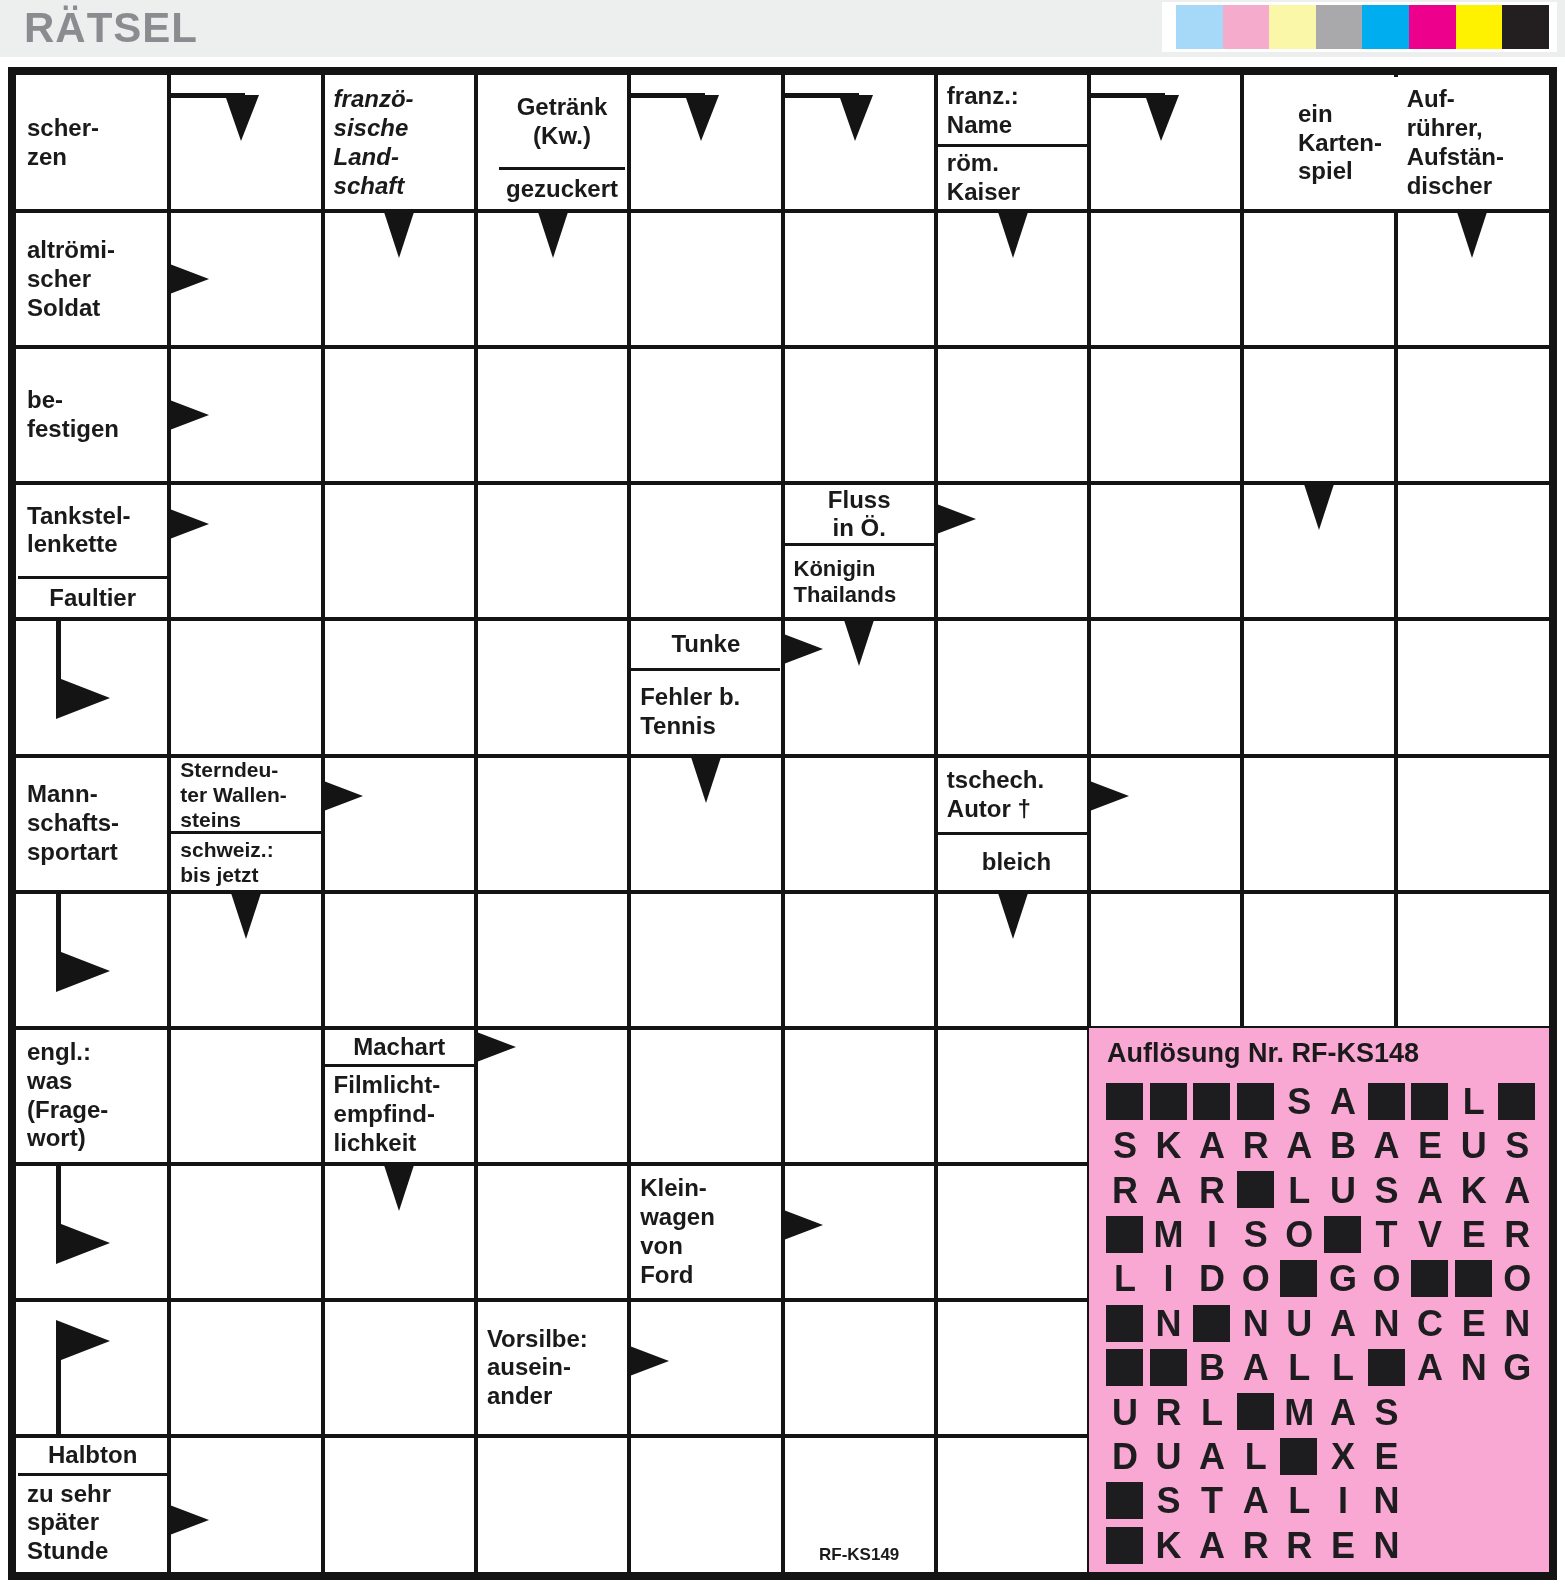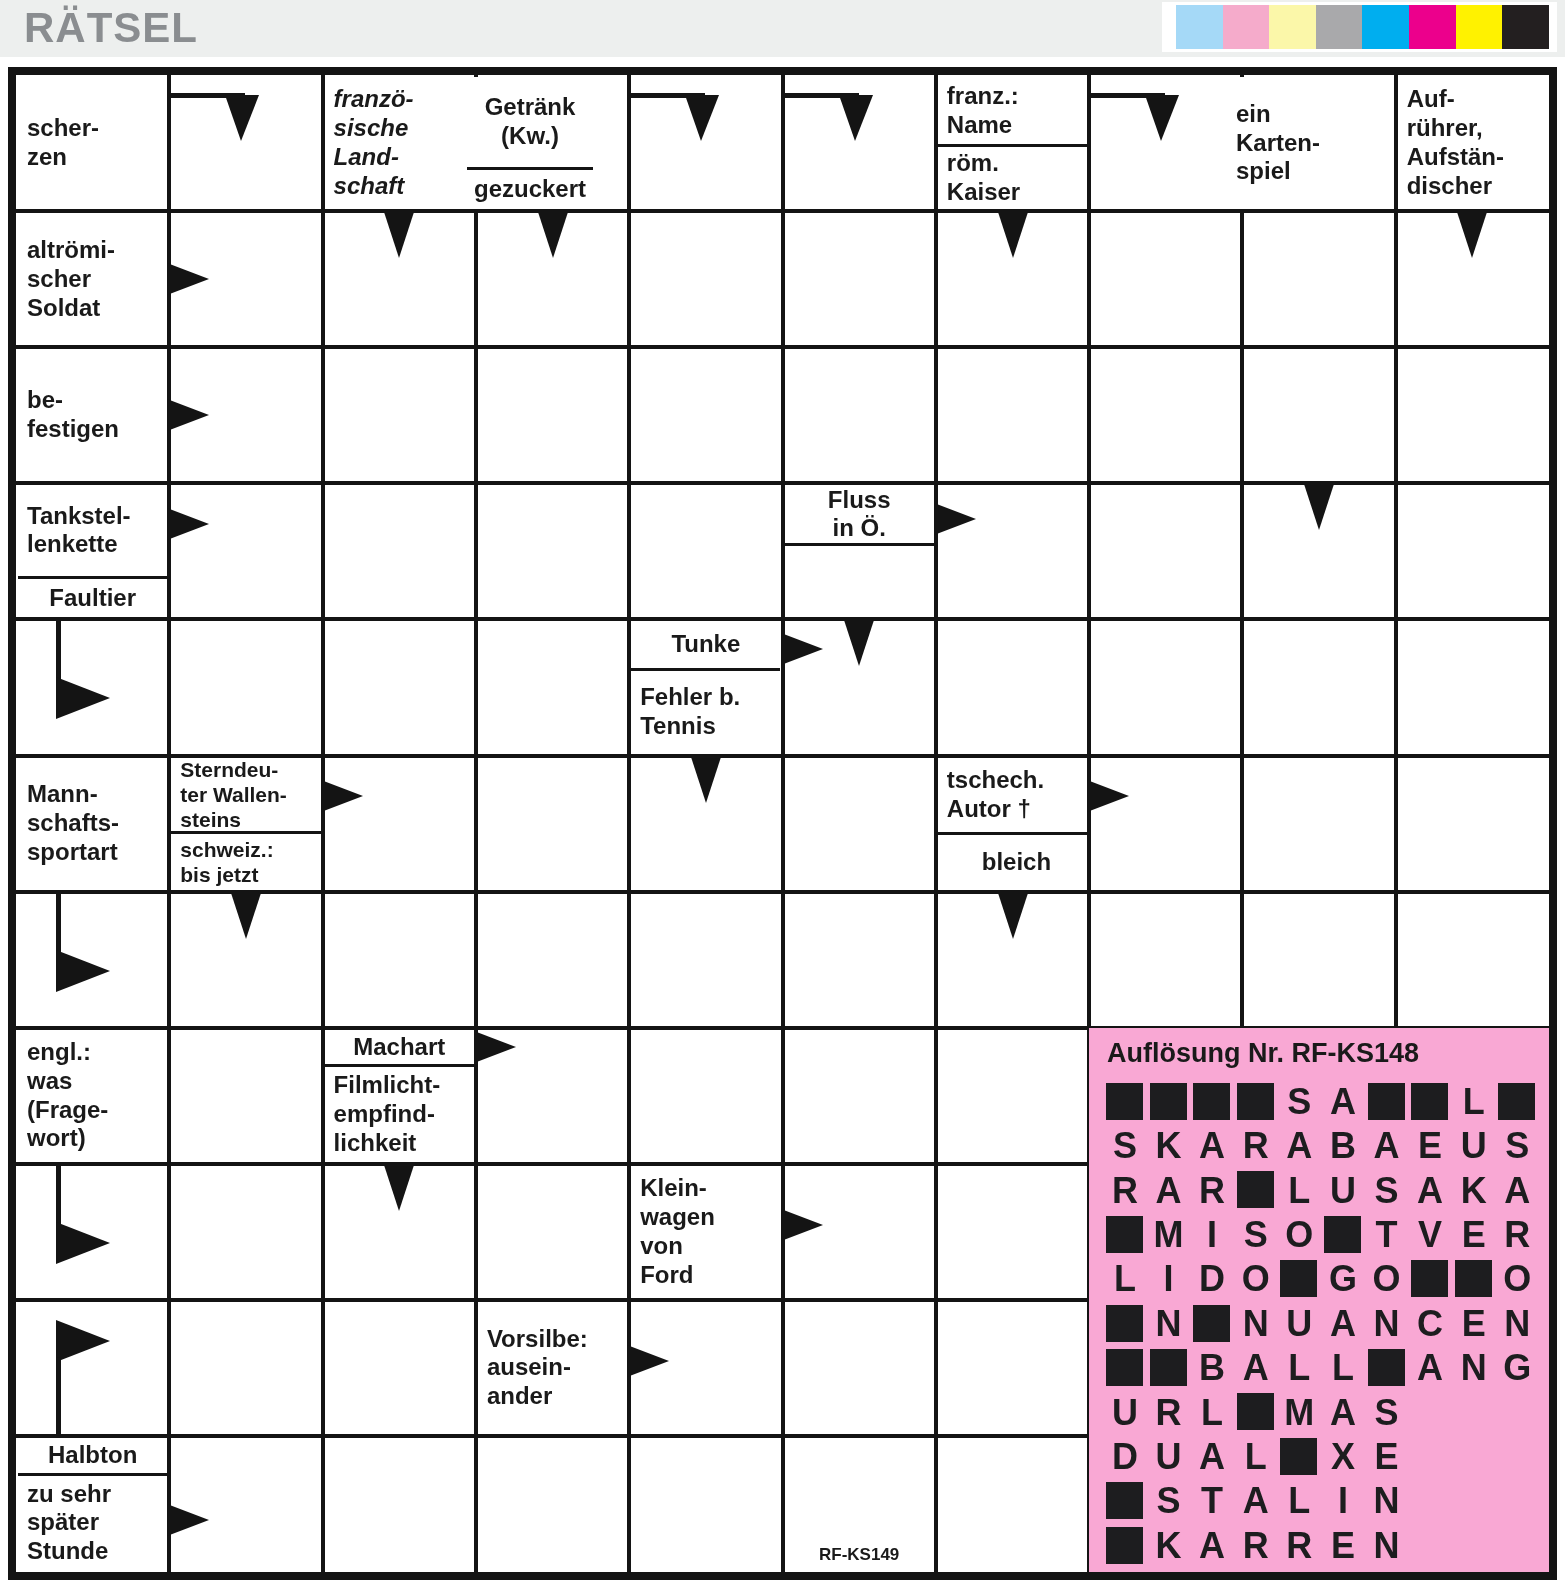--- a/index.html
+++ b/index.html
@@ -179,42 +179,42 @@
           </div>
         </div>
         <div class="clue-cell" style="left: 308.6px; top: 2px; width: 149.3px; height: 132.1px; font-style: italic;">
           <div class="clue-sub a-left" style="flex: 1 1 0%;">
             <div>franzö-</div>
             <div>sische</div>
             <div>Land-</div>
             <div>schaft</div>
           </div>
         </div>
-        <div class="clue-cell" style="left: 451px; top: 2px; width: 126px; height: 132.1px;">
+        <div class="clue-cell" style="left: 483px; top: 2px; width: 126px; height: 132.1px;">
           <div class="clue-sub a-center" style="flex: 0.7 1 0%;">
             <div>Getränk</div>
             <div>(Kw.)</div>
           </div>
           <div class="clue-divider"></div>
           <div class="clue-sub a-center" style="flex: 0.3 1 0%;">
             <div>gezuckert</div>
           </div>
         </div>
         <div class="clue-cell" style="left: 921.8px; top: 2px; width: 149.3px; height: 132.1px;">
           <div class="clue-sub a-left" style="flex: 0.52 1 0%;">
             <div>franz.:</div>
             <div>Name</div>
           </div>
           <div class="clue-divider"></div>
           <div class="clue-sub a-left" style="flex: 0.48 1 0%;">
             <div>röm.</div>
             <div>Kaiser</div>
           </div>
         </div>
-        <div class="clue-cell" style="left: 1211px; top: 2px; width: 124px; height: 132.1px;">
+        <div class="clue-cell" style="left: 1273px; top: 2px; width: 124px; height: 132.1px;">
           <div class="clue-sub a-left" style="flex: 1 1 0%;">
             <div>ein</div>
             <div>Karten-</div>
             <div>spiel</div>
           </div>
         </div>
         <div class="clue-cell" style="left: 1381.7px; top: 2px; width: 149.3px; height: 132.1px;">
           <div class="clue-sub a-left" style="flex: 1 1 0%;">
             <div>Auf-</div>
             <div>rührer,</div>
@@ -244,20 +244,24 @@
           <div class="clue-sub a-center" style="flex: 0.3 1 0%;">
             <div>Faultier</div>
           </div>
         </div>
         <div class="clue-cell" style="left: 768.5px; top: 410.3px; width: 149.3px; height: 132.1px;">
           <div class="clue-sub a-center" style="flex: 0.45 1 0%;">
             <div>Fluss</div>
             <div>in Ö.</div>
           </div>
           <div class="clue-divider"></div>
+          <div class="clue-sub a-left" style="flex: 0.55 1 0%; font-size: 22px;">
+            <div>Königin</div>
+            <div>Thailands</div>
+          </div>
         </div>
         <div class="clue-cell" style="left: 615.2px; top: 546.4px; width: 149.3px; height: 132.1px;">
           <div class="clue-sub a-center" style="flex: 0.36 1 0%;">
             <div>Tunke</div>
           </div>
           <div class="clue-divider"></div>
           <div class="clue-sub a-left" style="flex: 0.64 1 0%;">
             <div>Fehler b.</div>
             <div>Tennis</div>
           </div>

